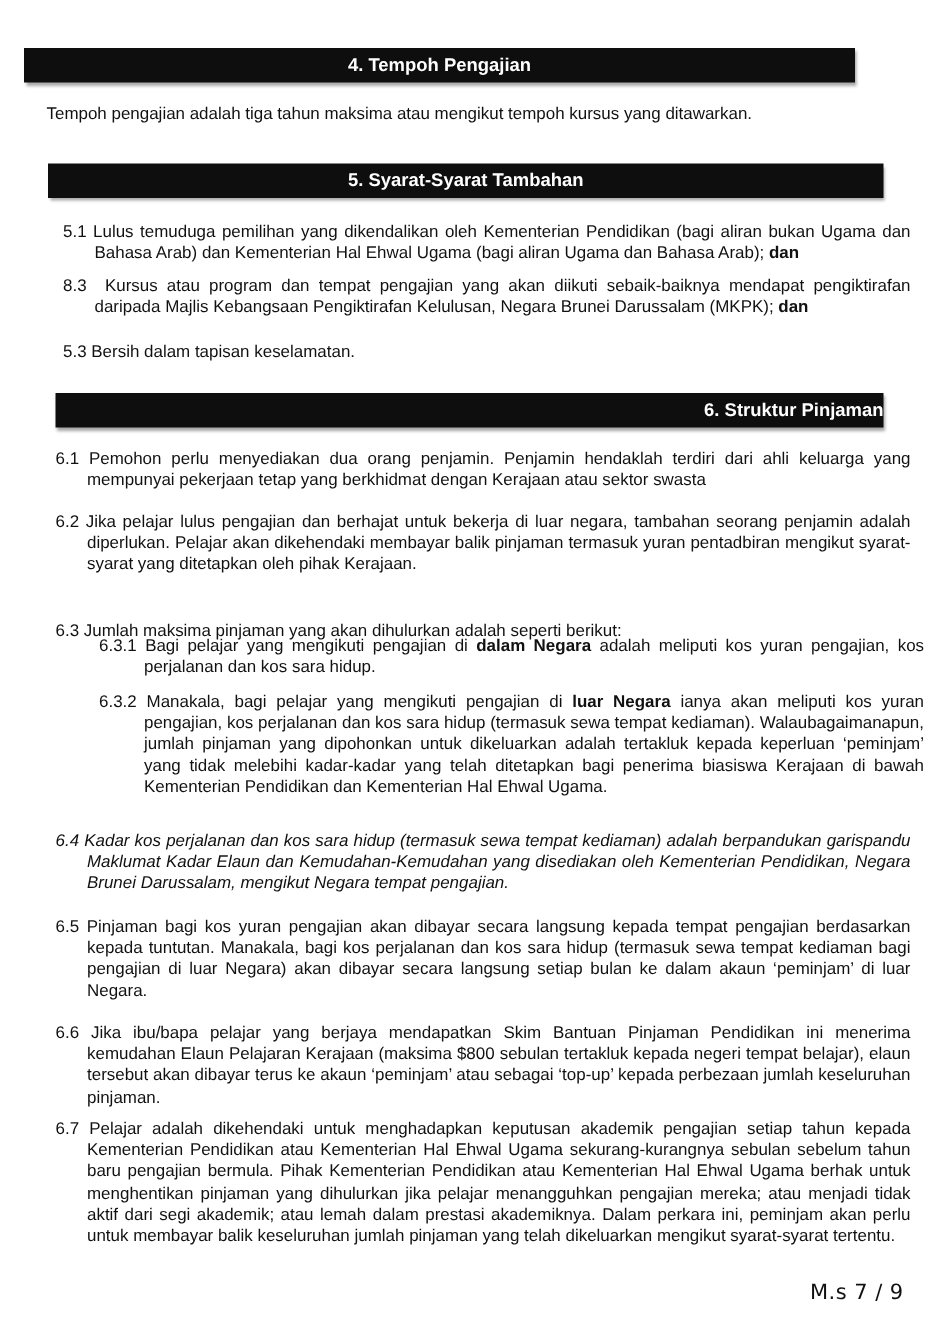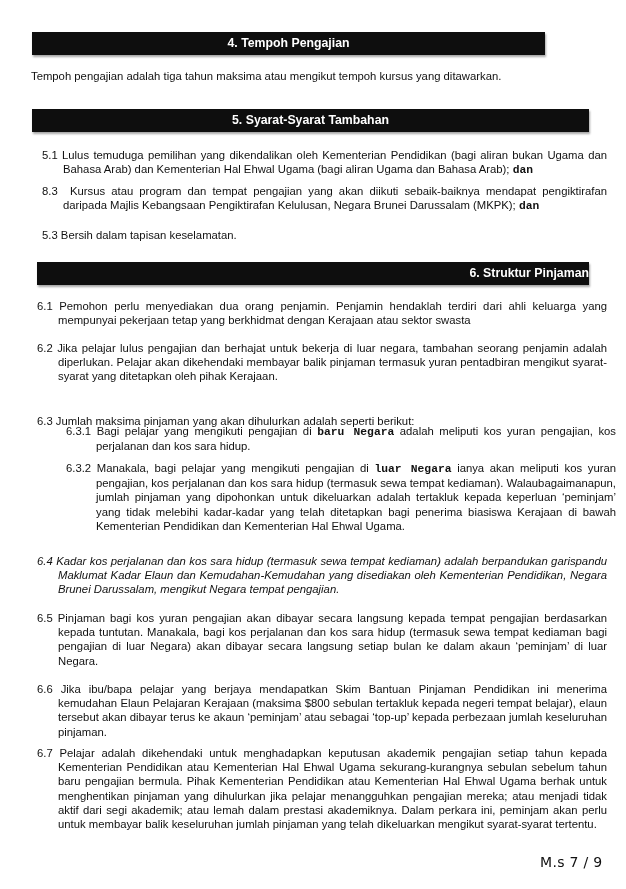--- a/index.html
+++ b/index.html
@@ -9,27 +9,27 @@
   }
   .bar {
     position: absolute; background: #0e0e0e; color: #fff; font-weight: bold;
     text-align: center; font-size: 12.3px; height: 23px; line-height: 23px;
     box-shadow: 1px 2px 2px rgba(0,0,0,0.35);
   }
   .para { position: absolute; line-height: 14.2px; text-align: justify; }
   .item { position: absolute; line-height: 14.2px; text-align: justify; }
   .hang { padding-left: 21px; text-indent: -21px; }
   .hang2 { padding-left: 30px; text-indent: -30px; }
-  b { font-weight: bold; font-family: Liberation Mono, monospace; }
+  b { font-weight: bold; }
   .footer { position: absolute; left: 540px; top: 854px; font-size: 14px; font-family: "DejaVu Sans", sans-serif; letter-spacing: 0.3px; }
 </style>
 </head>
 <body>
 
-<div class="bar" style="left:32px; top:32px; width:513px;">4. Tempoh Pengajian</div>
+<div class="bar" style="left:16px; top:32px; width:554px;">4. Tempoh Pengajian</div>
 <div class="para" style="left:31px; top:69px; width:570px;">Tempoh pengajian adalah tiga tahun maksima atau mengikut tempoh kursus yang ditawarkan.</div>
 
 <div class="bar" style="left:32px; top:109px; width:557px;">5. Syarat-Syarat Tambahan</div>
 
 <div class="item hang" style="left:42px; top:148px; width:544px;">
   <span>5.1</span>
   <span>Lulus temuduga pemilihan yang dikendalikan oleh Kementerian Pendidikan (bagi aliran bukan Ugama dan Bahasa Arab) dan Kementerian Hal Ehwal Ugama (bagi aliran Ugama dan Bahasa Arab);</span>
   <b>dan</b>
 </div>
 <div class="item hang" style="left:42px; top:184px; width:544px;">
@@ -53,21 +53,21 @@
   <span>Jika pelajar lulus pengajian dan berhajat untuk bekerja di luar negara, tambahan seorang penjamin adalah diperlukan. Pelajar akan dikehendaki membayar balik pinjaman termasuk yuran pentadbiran mengikut syarat-syarat yang ditetapkan oleh pihak Kerajaan.</span>
 </div>
 <div class="item hang" style="left:37px; top:398px; width:549px;margin-top:16px;">
   <span>6.3</span>
   <span>Jumlah maksima pinjaman yang akan dihulurkan adalah seperti berikut:</span>
 </div>
 
 <div class="item hang2" style="left:66px; top:424px; width:520px;">
   <span>6.3.1</span>
   <span>Bagi pelajar yang mengikuti pengajian di</span>
-  <b>baru Negara</b>
+  <b>dalam Negara</b>
   <span>adalah meliputi kos yuran pengajian, kos perjalanan dan kos sara hidup.</span>
 </div>
 <div class="item hang2" style="left:66px; top:461px; width:520px;">
   <span>6.3.2</span>
   <span>Manakala, bagi pelajar yang mengikuti pengajian di</span>
   <b>luar Negara</b>
   <span>ianya akan meliputi kos yuran pengajian, kos perjalanan dan kos sara hidup (termasuk sewa tempat kediaman). Walaubagaimanapun, jumlah pinjaman yang dipohonkan untuk dikeluarkan adalah tertakluk kepada keperluan ‘peminjam’ yang tidak melebihi kadar-kadar yang telah ditetapkan bagi penerima biasiswa Kerajaan di bawah Kementerian Pendidikan dan Kementerian Hal Ehwal Ugama.</span>
 </div>
 
 <div class="item hang" style="left:37px; top:554px; width:549px;font-style:italic;">

